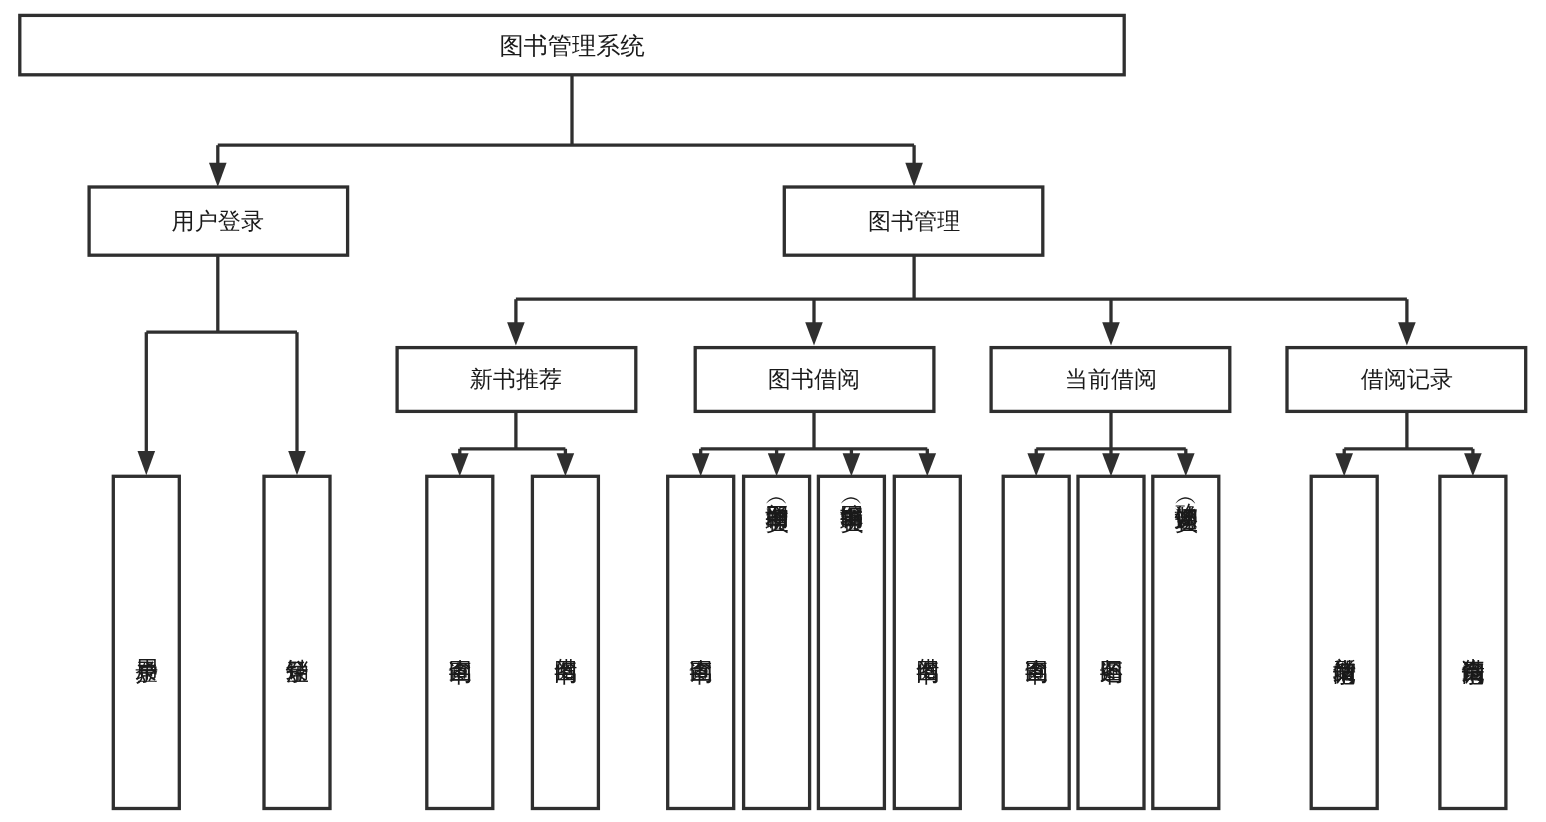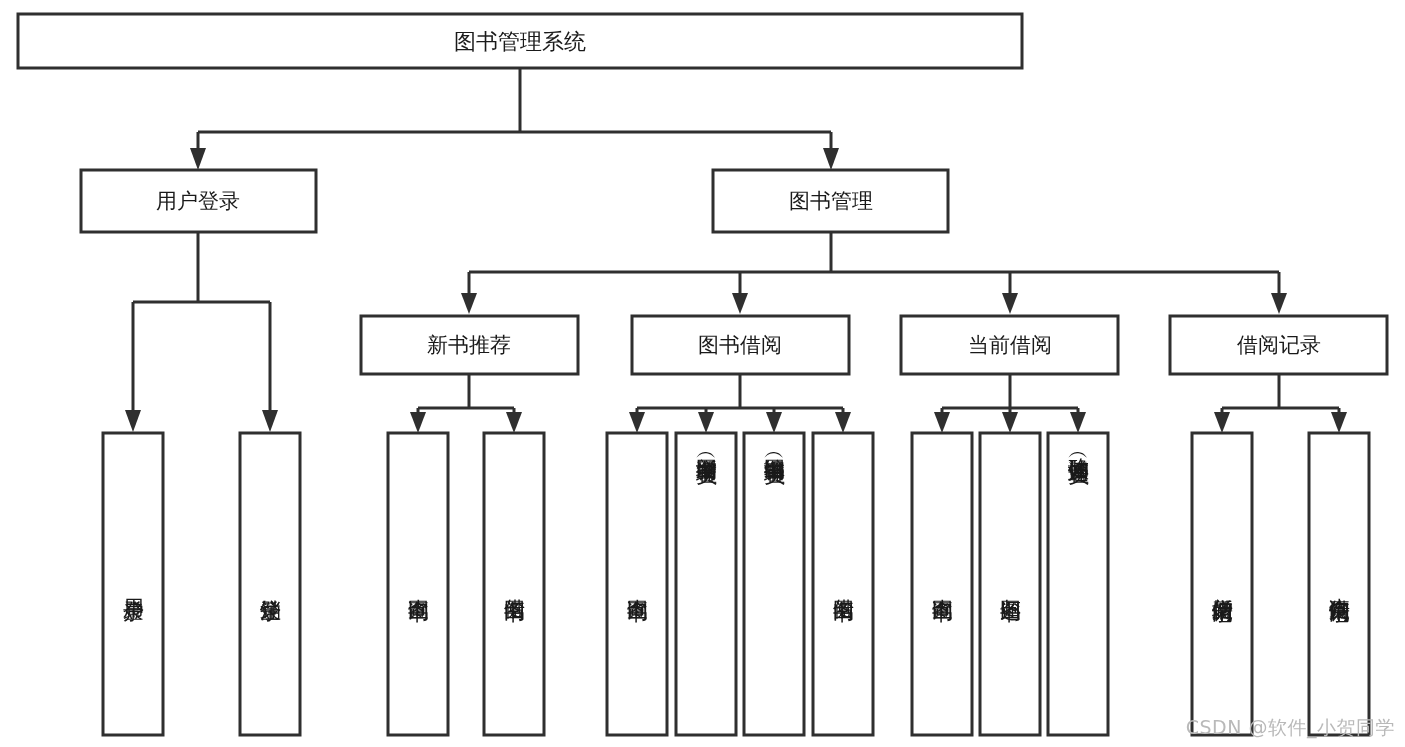--- a/index.html
+++ b/index.html
@@ -262,15 +262,14 @@
     <span class="leaf-label" style="padding-top:8px;">确认归还（管理员）</span>
   </div>
 
   <div class="leaf-label-wrap" style="left:1192px; top:433px; width:60px; height:302px;">
     <span class="leaf-label">新增借阅记录</span>
   </div>
   <div class="leaf-label-wrap" style="left:1309px; top:433px; width:60px; height:302px;">
     <span class="leaf-label">查询借阅记录</span>
   </div>
 
-  <div class="watermark">CSDN @软件_小贺同学</div>
 
 </div>
 
 </body></html>

